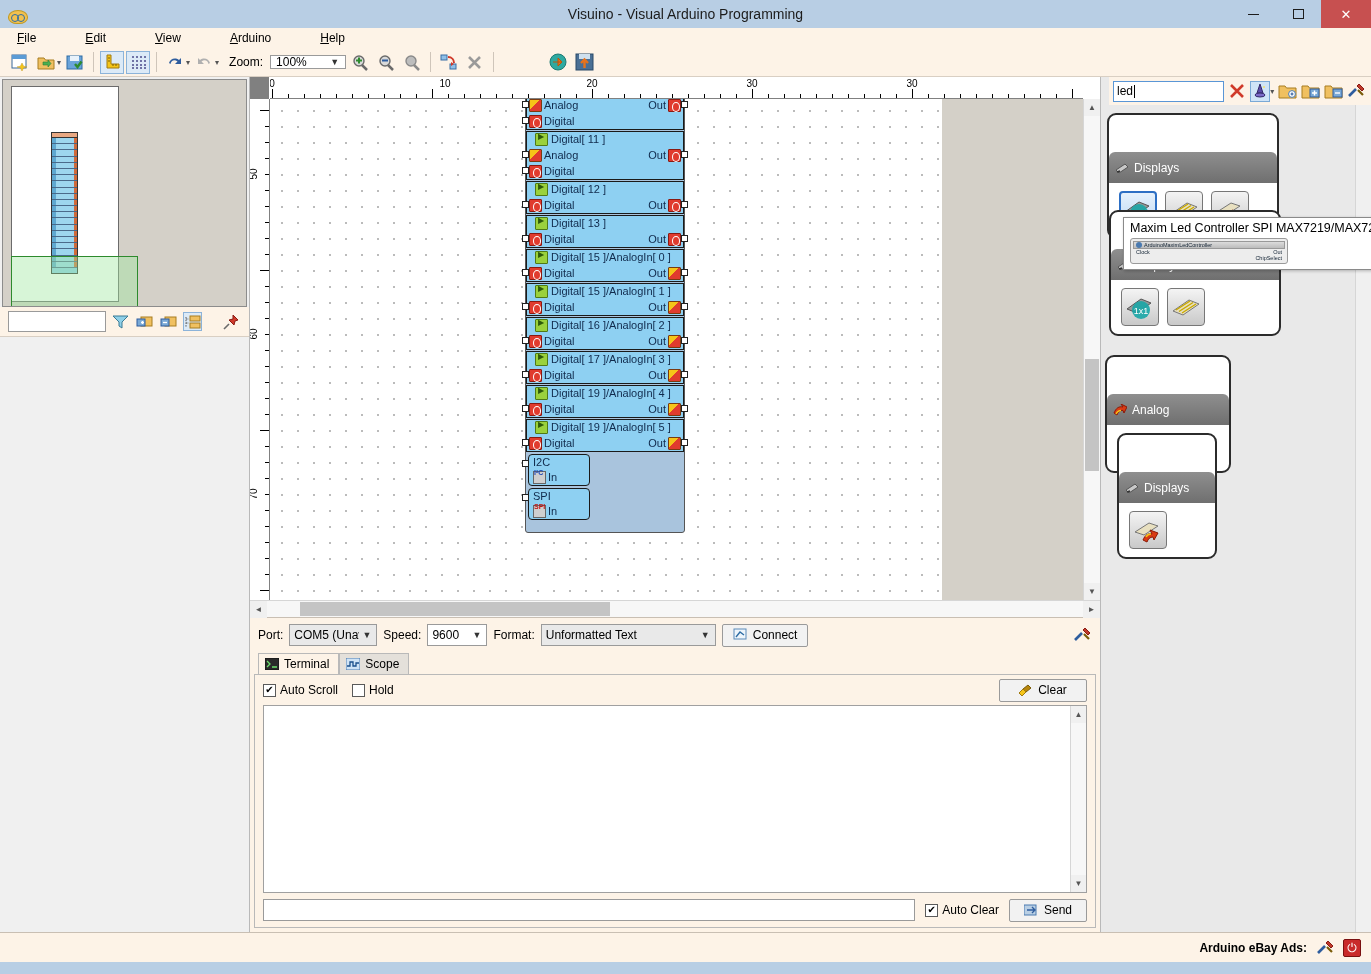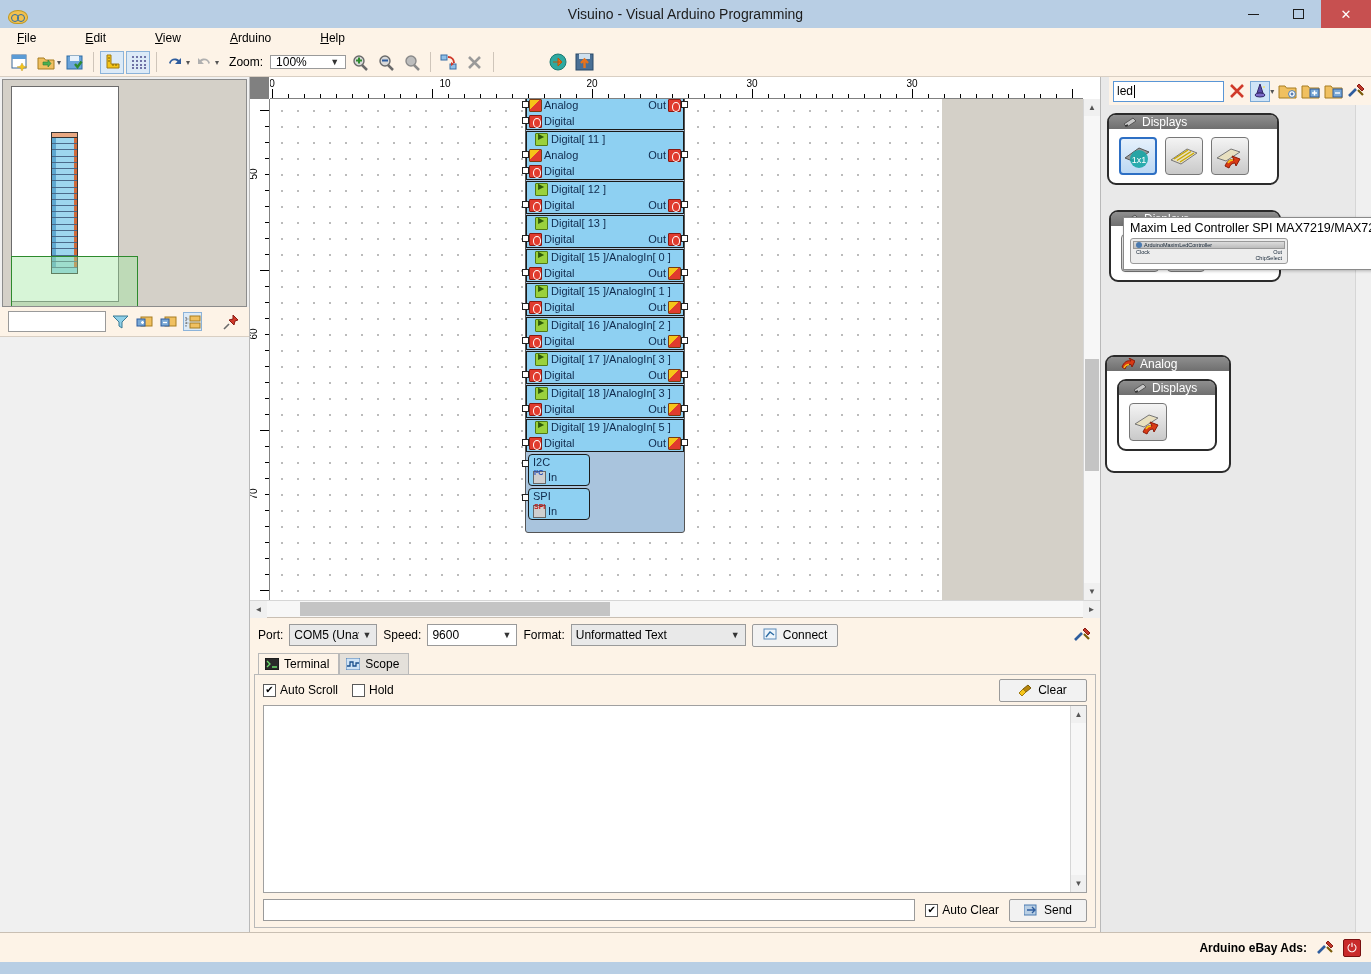--- a/index.html
+++ b/index.html
@@ -220,23 +220,23 @@
                display: flex; align-items: center; padding-left: 3px; }
   .caret { display: inline-block; width: 1px; height: 13px; background: #000;
            margin-left: 1px; }
   .rp-ico { width: 21px; height: 21px; display:flex; align-items:center;
             justify-content:center; position: relative; }
   .rp-ico.sel { background:#cfe4f7; border:1px solid #7aa9d6; }
   .rp-tree { flex: 1 1 auto; position: relative; background: #e9e9e9;
              overflow: hidden; }
   .grp { position: absolute; background: #fff; border: 2px solid #2b2b2b;
          border-radius: 9px; }
-  .grp-head { height: 14px; background: linear-gradient(#8f8f8f,#6f6f6f);
+  .grp-head { height: 31px; background: linear-gradient(#8f8f8f,#6f6f6f);
               border-radius: 6px 6px 0 0; display: flex; align-items: center;
-              gap: 5px; padding-left: 14px; color: #fff; font-size: 12px; }
+              gap: 5px; padding-left: 6px; color: #fff; font-size: 12px; margin-top: 37px; }
   .grp-items { display: flex; gap: 8px; padding: 8px 10px; }
   .pal-item { width: 38px; height: 38px; border: 1px solid #777;
               border-radius: 4px; background: linear-gradient(#f4f4f4,#c9c9c9);
               position: relative; display:flex; align-items:center; justify-content:center; }
   .pal-item.sel { border: 2px solid #2d6fc4; background: linear-gradient(#e6f1fc,#bcd8f3); }
   .rp-scroll { width: 16px; position: absolute; right: 0; top: 0; bottom: 0;
                background: #f0f0f0; border-left: 1px solid #d6d6d6; }
 
   
   .tooltip { position: absolute; background: #fff; border: 1px solid #8a8a8a;
@@ -729,21 +729,21 @@
                       <div class="rgt">
                         <span class="pb-label">Out</span>
                         <span class="ico ico-analog"></span>
                       </div>
                       <span class="port-sq port-left" style="top: 4px;"></span>
                       <span class="port-sq port-right" style="top: 4px;"></span>
                     </div>
                   </div>
                   <div class="pinblock">
                     <span class="ico ico-arrow" style="position: absolute; left: 8px; top: 1px;"></span>
-                    <div class="pb-title">Digital[ 18 ]/AnalogIn[ 3 ]</div>
+                    <div class="pb-title">Digital[ 19 ]/AnalogIn[ 4 ]</div>
                     <div class="pb-row">
                       <div class="lft">
                         <span class="ico ico-digital"></span>
                         <span class="pb-label">Digital</span>
                       </div>
                       <div class="rgt">
                         <span class="pb-label">Out</span>
                         <span class="ico ico-analog"></span>
                       </div>
                       <span class="port-sq port-left" style="top: 4px;"></span>
@@ -806,21 +806,21 @@
       </div>
 
       <div class="serial">
         <div class="serial-top">
           <span class="lbl-inline">Port:</span>
           <div class="combo gray" style="width:88px">
             <span>COM5 (Unava</span>
             <span class="cb-arrow">▼</span>
           </div>
           <span class="lbl-inline">Speed:</span>
-          <div class="combo" style="width:90px">
+          <div class="combo" style="width:60px">
             <span>9600</span>
             <span class="cb-arrow">▼</span>
           </div>
           <span class="lbl-inline">Format:</span>
           <div class="combo gray" style="width:175px">
             <span>Unformatted Text</span>
             <span class="cb-arrow">▼</span>
           </div>
           <div class="btn">
             <svg width="15" height="14" viewBox="0 0 15 14">

